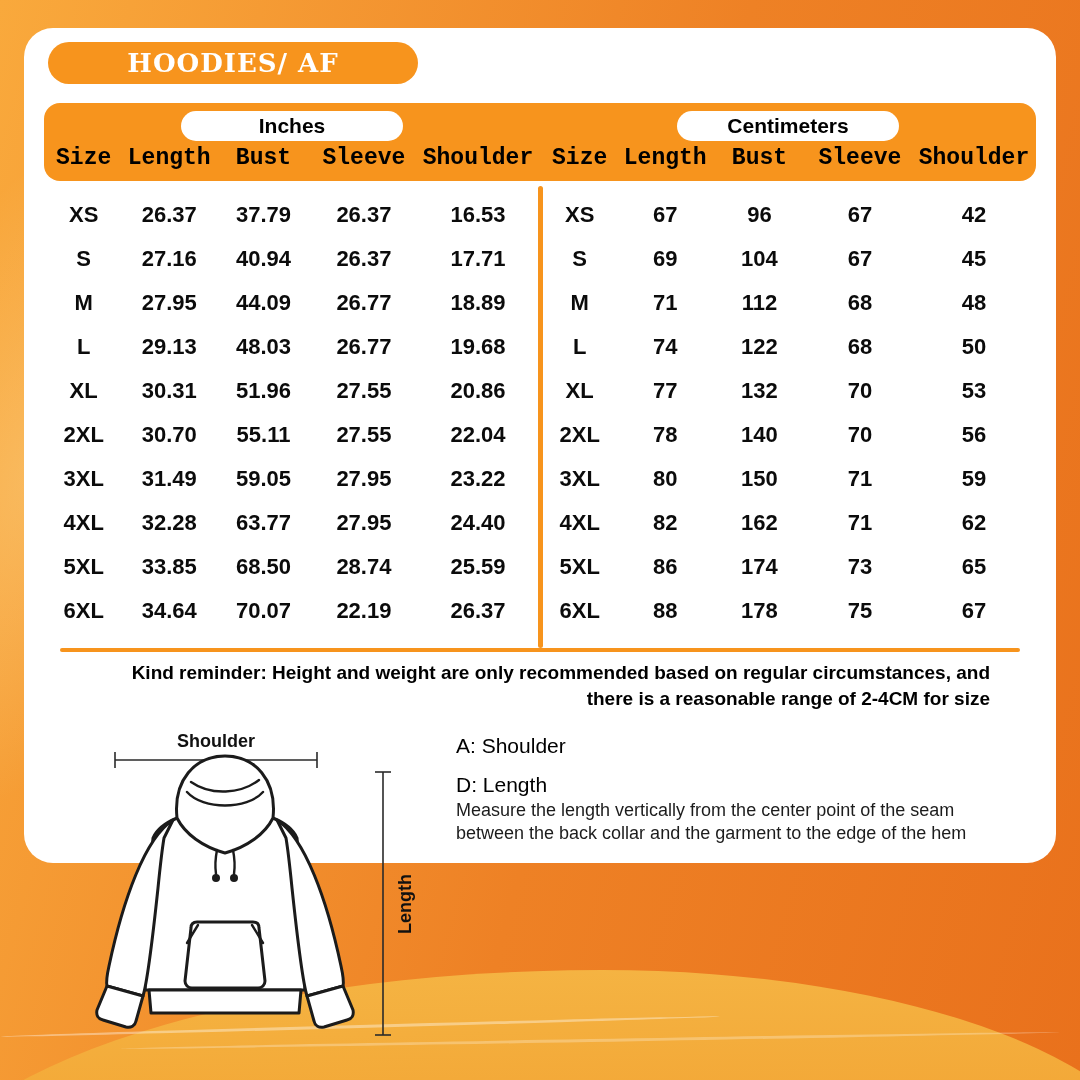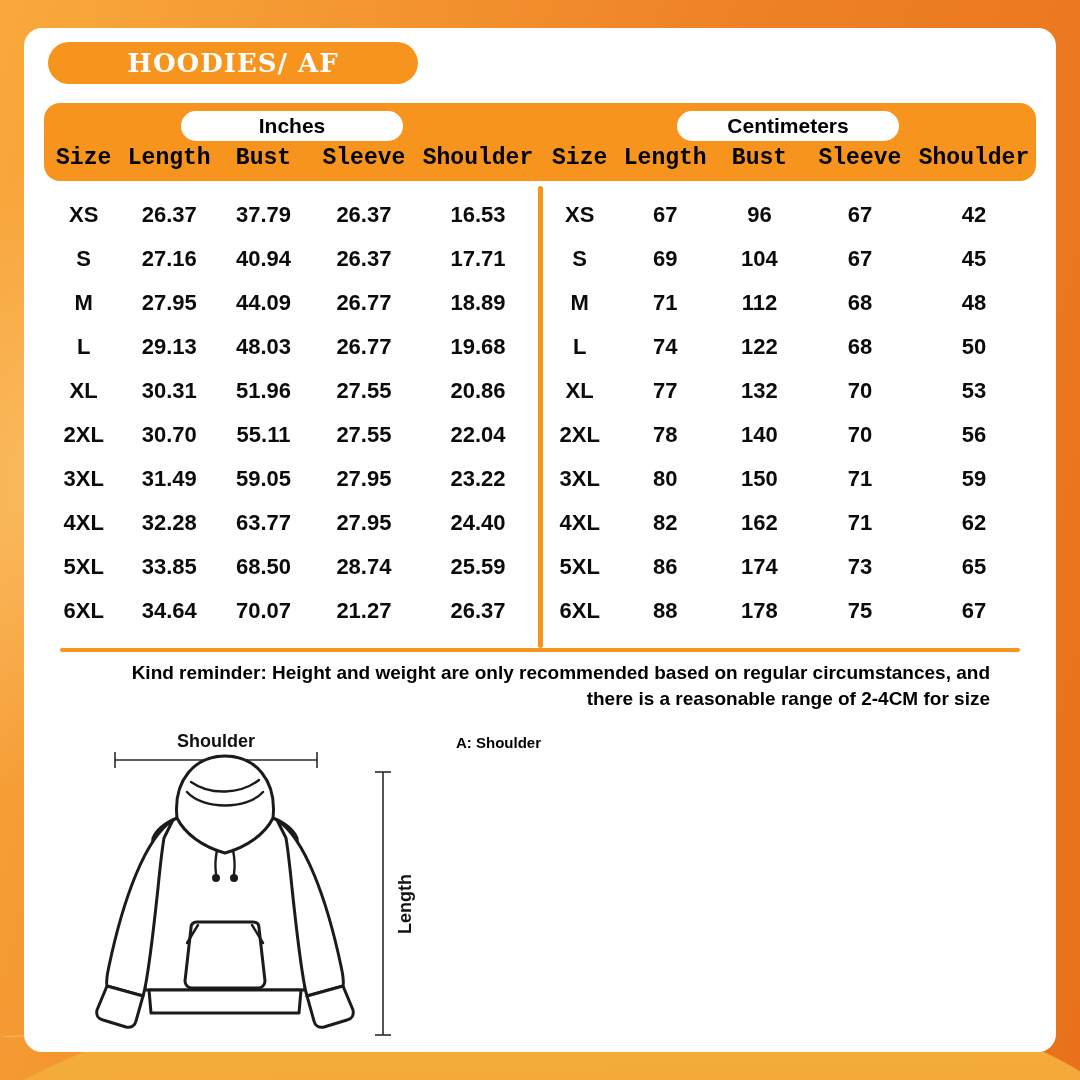--- a/index.html
+++ b/index.html
@@ -23,22 +23,22 @@
   .wave-streak{position:absolute;height:3px;background:rgba(255,255,255,.38);border-radius:50%;}
   .streak1{left:0;width:720px;bottom:52px;transform:rotate(-1.6deg);}
   .streak2{left:120px;width:940px;bottom:38px;transform:rotate(-1deg);opacity:.7;}
   .glow-left{
     position:absolute;left:-140px;top:120px;width:360px;height:700px;border-radius:50%;
     background:radial-gradient(closest-side,rgba(255,235,170,.35),rgba(255,235,170,0));
     transform:rotate(18deg);
   }
   
   .card{
-    position:absolute;left:24px;top:28px;width:1032px;height:1024px;
-    background:#ffffff;border-radius:18px;
+    position:absolute;left:24px;top:28px;width:1032px;height:835px;
+    background:#ffffff;border-radius:29px;
   }
   .title-pill{
     position:absolute;left:24px;top:14px;width:370px;height:42px;border-radius:21px;
     background:var(--accent);display:flex;align-items:center;justify-content:center;
     color:#fff;font-family:"DejaVu Serif",serif;font-weight:700;font-size:26px;letter-spacing:1px;
   }
   .header-band{
     position:absolute;left:20px;top:75px;width:992px;height:78px;border-radius:16px;
     background:var(--accent);display:flex;
   }
@@ -68,21 +68,21 @@
     position:absolute;left:50%;transform:translateX(-50%);top:632px;width:900px;
     text-align:right;font-weight:700;font-size:19px;line-height:1.35;color:#000;
   }
   .bottom{
     position:absolute;left:36px;top:692px;right:26px;bottom:8px;
     display:flex;gap:16px;
   }
   .diagram{width:380px;flex:none;}
   .measures{flex:1;padding-top:14px;}
   .mblock{margin-bottom:15px;}
-  .mhead{font-weight:700;font-size:15px;margin-bottom:2px;color:#000;}
+  .mhead{font-weight:400;font-size:21px;margin-bottom:2px;color:#000;}
   .mbody{font-size:18px;line-height:1.3;color:#1c1c1c;max-width:560px;}
   svg text{font-family:"Liberation Sans",sans-serif;}
 </style>
 </head>
 <body>
 
 <div class="glow-left"></div>
 <div class="wave-bottom"></div>
 <div class="wave-streak streak1"></div>
 <div class="wave-streak streak2"></div>
@@ -182,21 +182,21 @@
           <div>5XL</div>
           <div>33.85</div>
           <div>68.50</div>
           <div>28.74</div>
           <div>25.59</div>
         </div>
         <div class="trow">
           <div>6XL</div>
           <div>34.64</div>
           <div>70.07</div>
-          <div>21.27</div>
+          <div>22.19</div>
           <div>26.37</div>
         </div>
       </div>
     <div class="tbody">
         <div class="trow">
           <div>XS</div>
           <div>67</div>
           <div>96</div>
           <div>67</div>
           <div>42</div>
@@ -315,16 +315,20 @@
         </g>
         <circle cx="151" cy="158" r="4" fill="#1b1b1b"></circle>
         <circle cx="169" cy="158" r="4" fill="#1b1b1b"></circle>
       </svg>
     </div>
 
     <div class="measures">
       <div class="mblock">
         <div class="mhead">A: Shoulder</div>
       </div>
+      <div class="mblock">
+        <div class="mhead">D: Length</div>
+        <div class="mbody">Measure the length vertically from the center point of the seam between the back collar and the garment to the edge of the hem</div>
+      </div>
     </div>
 
   </div>
 </div>
 
 </body></html>

